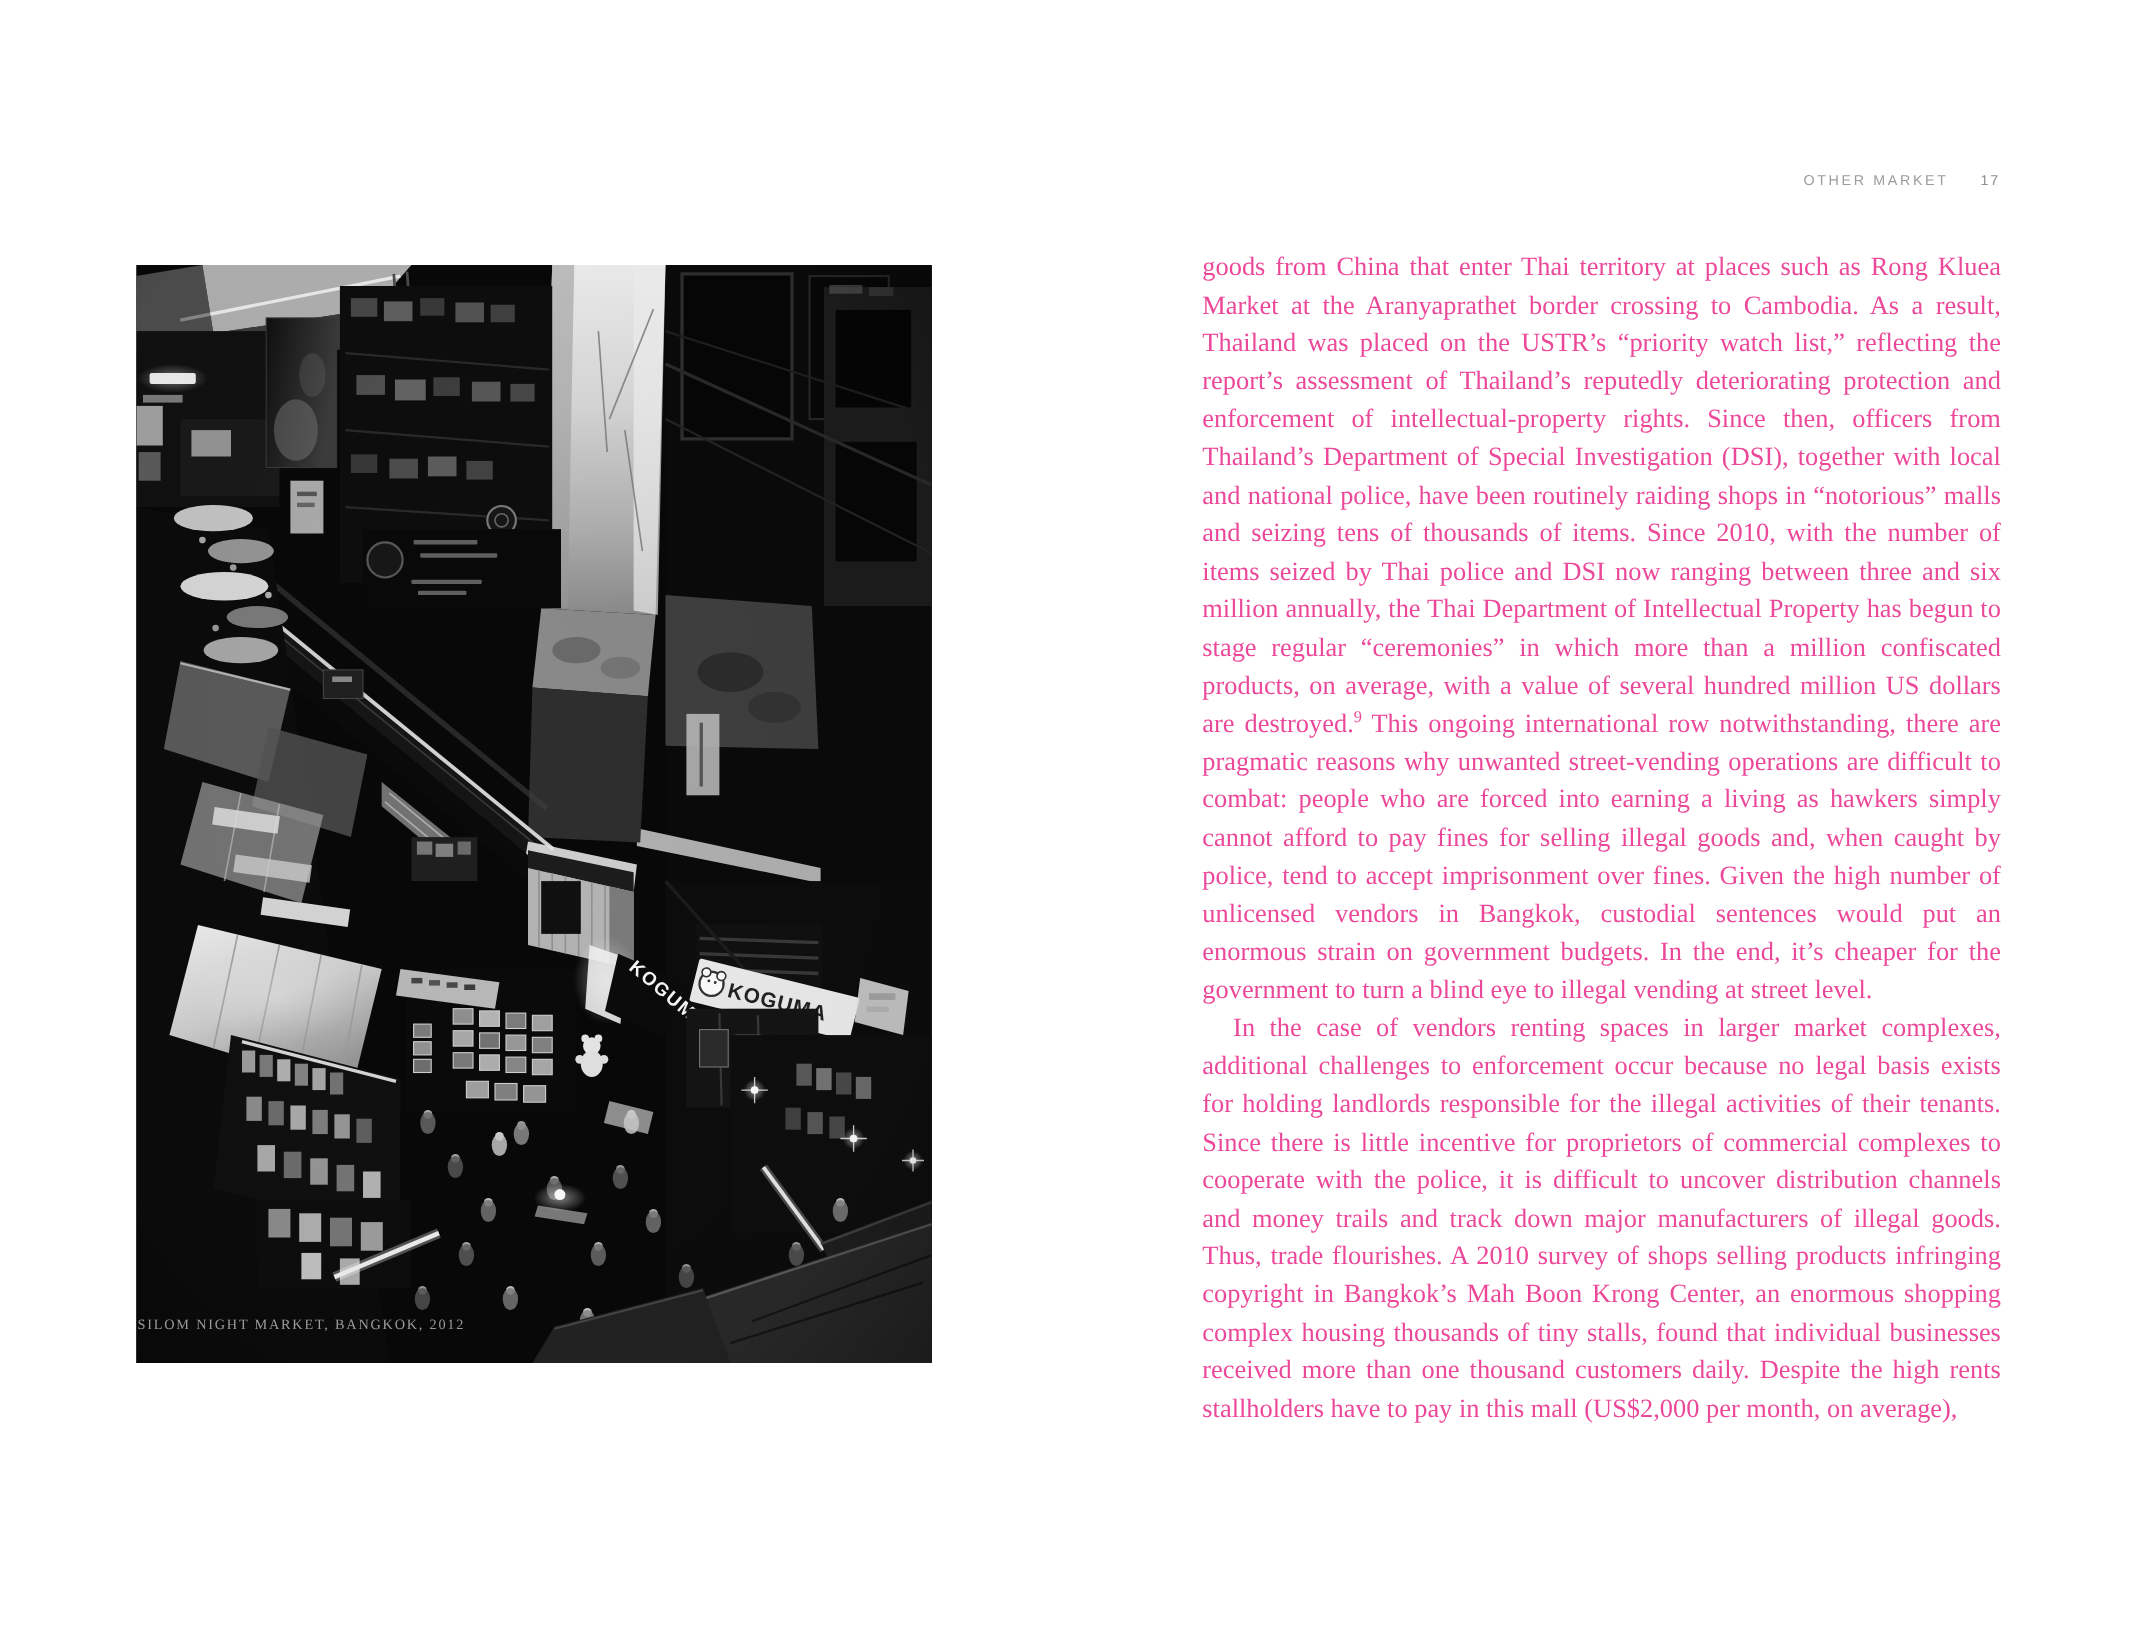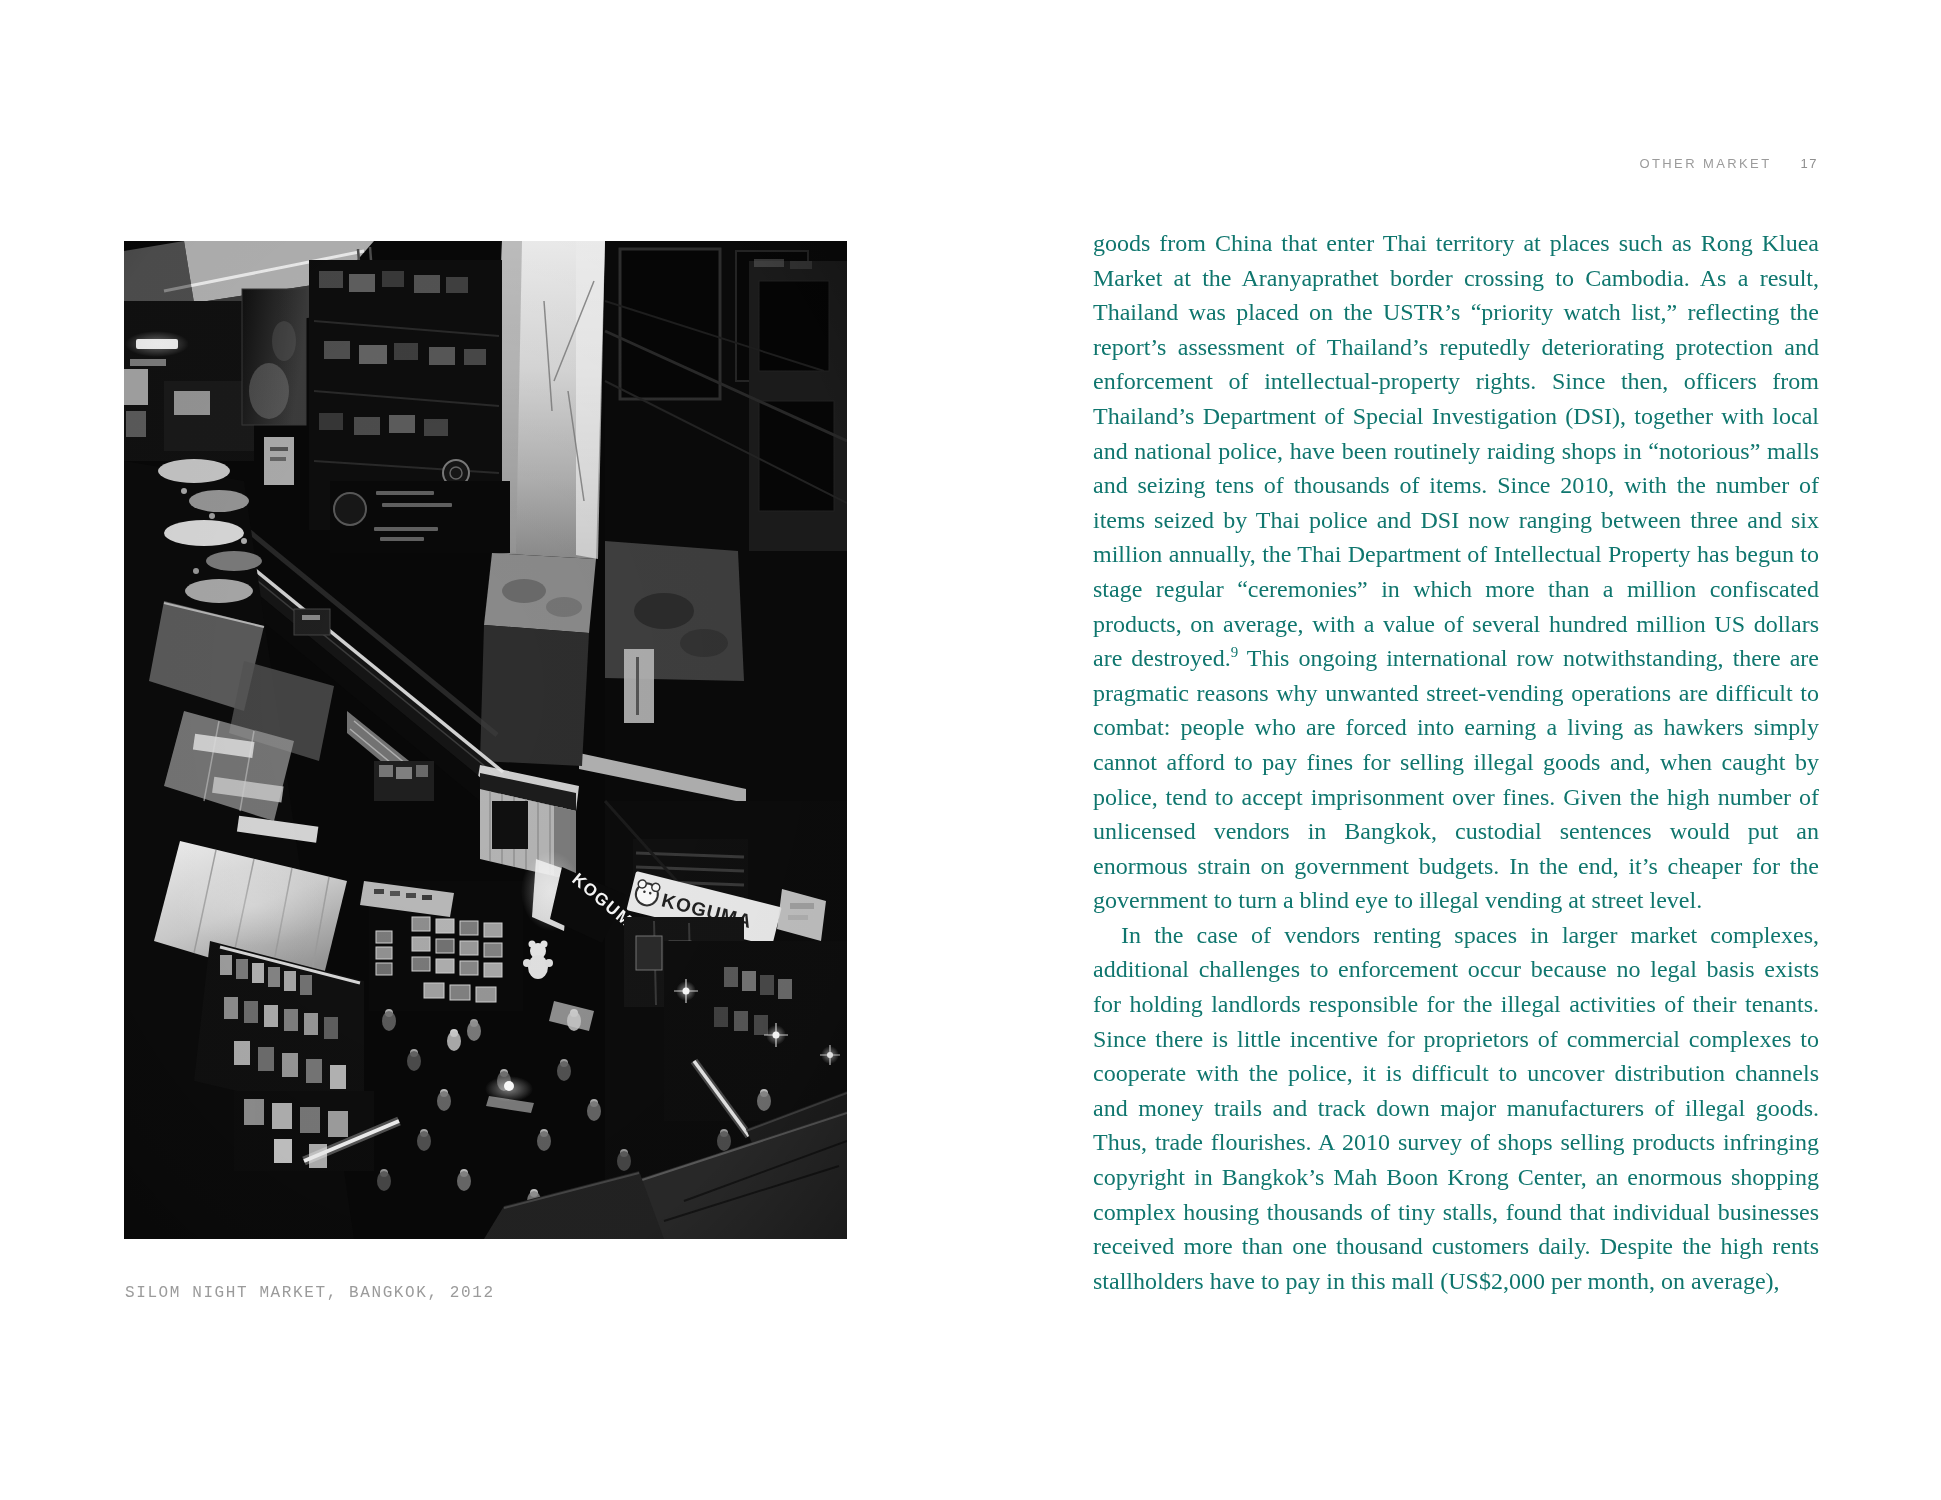--- a/index.html
+++ b/index.html
@@ -12,27 +12,27 @@
     font-family:"Liberation Sans", sans-serif;font-size:13px;
     letter-spacing:2.4px;color:#9b9b9b;font-weight:500;
   }
   .running-head .pagenum{margin-left:29px;letter-spacing:1.5px;color:#8f8f8f;}
   .photo-wrap{
     position:absolute;left:124px;top:241px;width:723px;height:998px;
     background:#070707;
   }
   .photo-wrap svg{display:block;width:723px;height:998px;}
   .caption{
-    position:absolute;left:125px;top:1284px;
-    font-family:Liberation Mono, monospace;font-size:16px;
+    position:absolute;left:125px;top:1196px;
+    font-family:Liberation Serif, serif;font-size:13px;
     letter-spacing:1.6px;color:#9b9b9b;font-weight:500;
   }
   .body-text{
     position:absolute;left:1093px;top:226px;width:726px;
-    font-size:24px;line-height:34.6px;color:#0f766e;
+    font-size:24px;line-height:34.6px;color:#ec4899;
     text-align:justify;hyphens:none;
   }
   .body-text p{margin:0;padding:0;}
   .body-text p.indented{text-indent:28px;}
   .body-text sup{font-size:0.62em;line-height:0;vertical-align:super;}
   .sign-text{font-family:"Liberation Sans", sans-serif;font-weight:bold;}
 </style>
 </head>
 <body>
 

